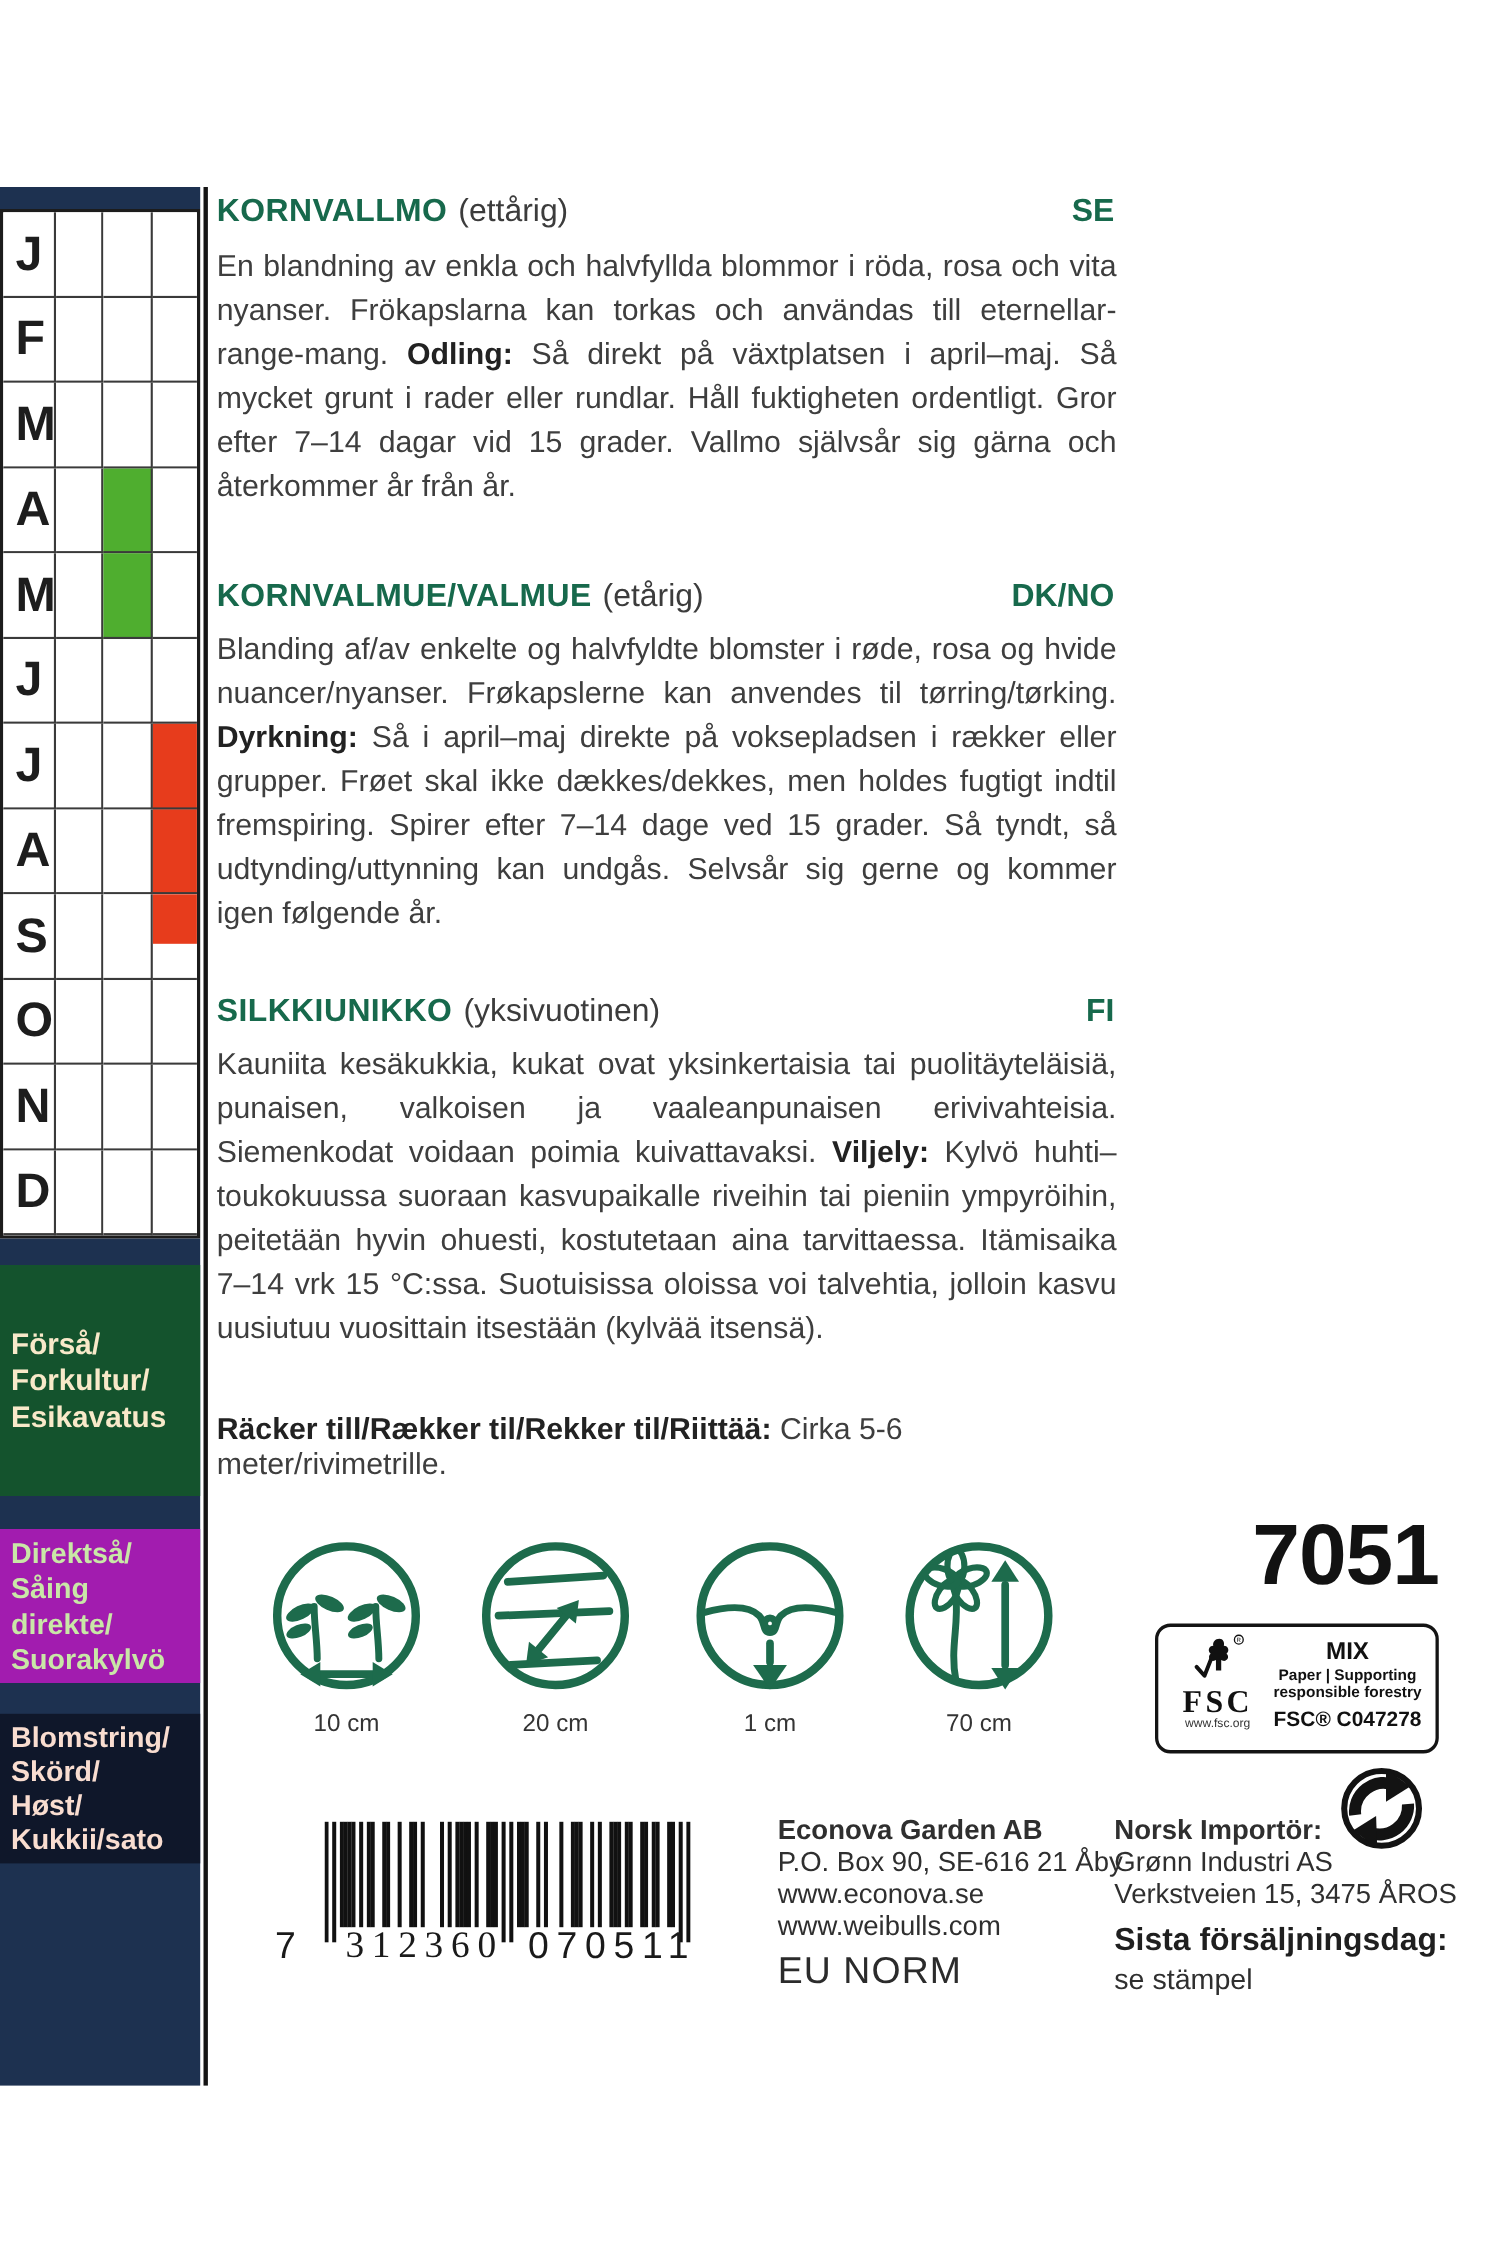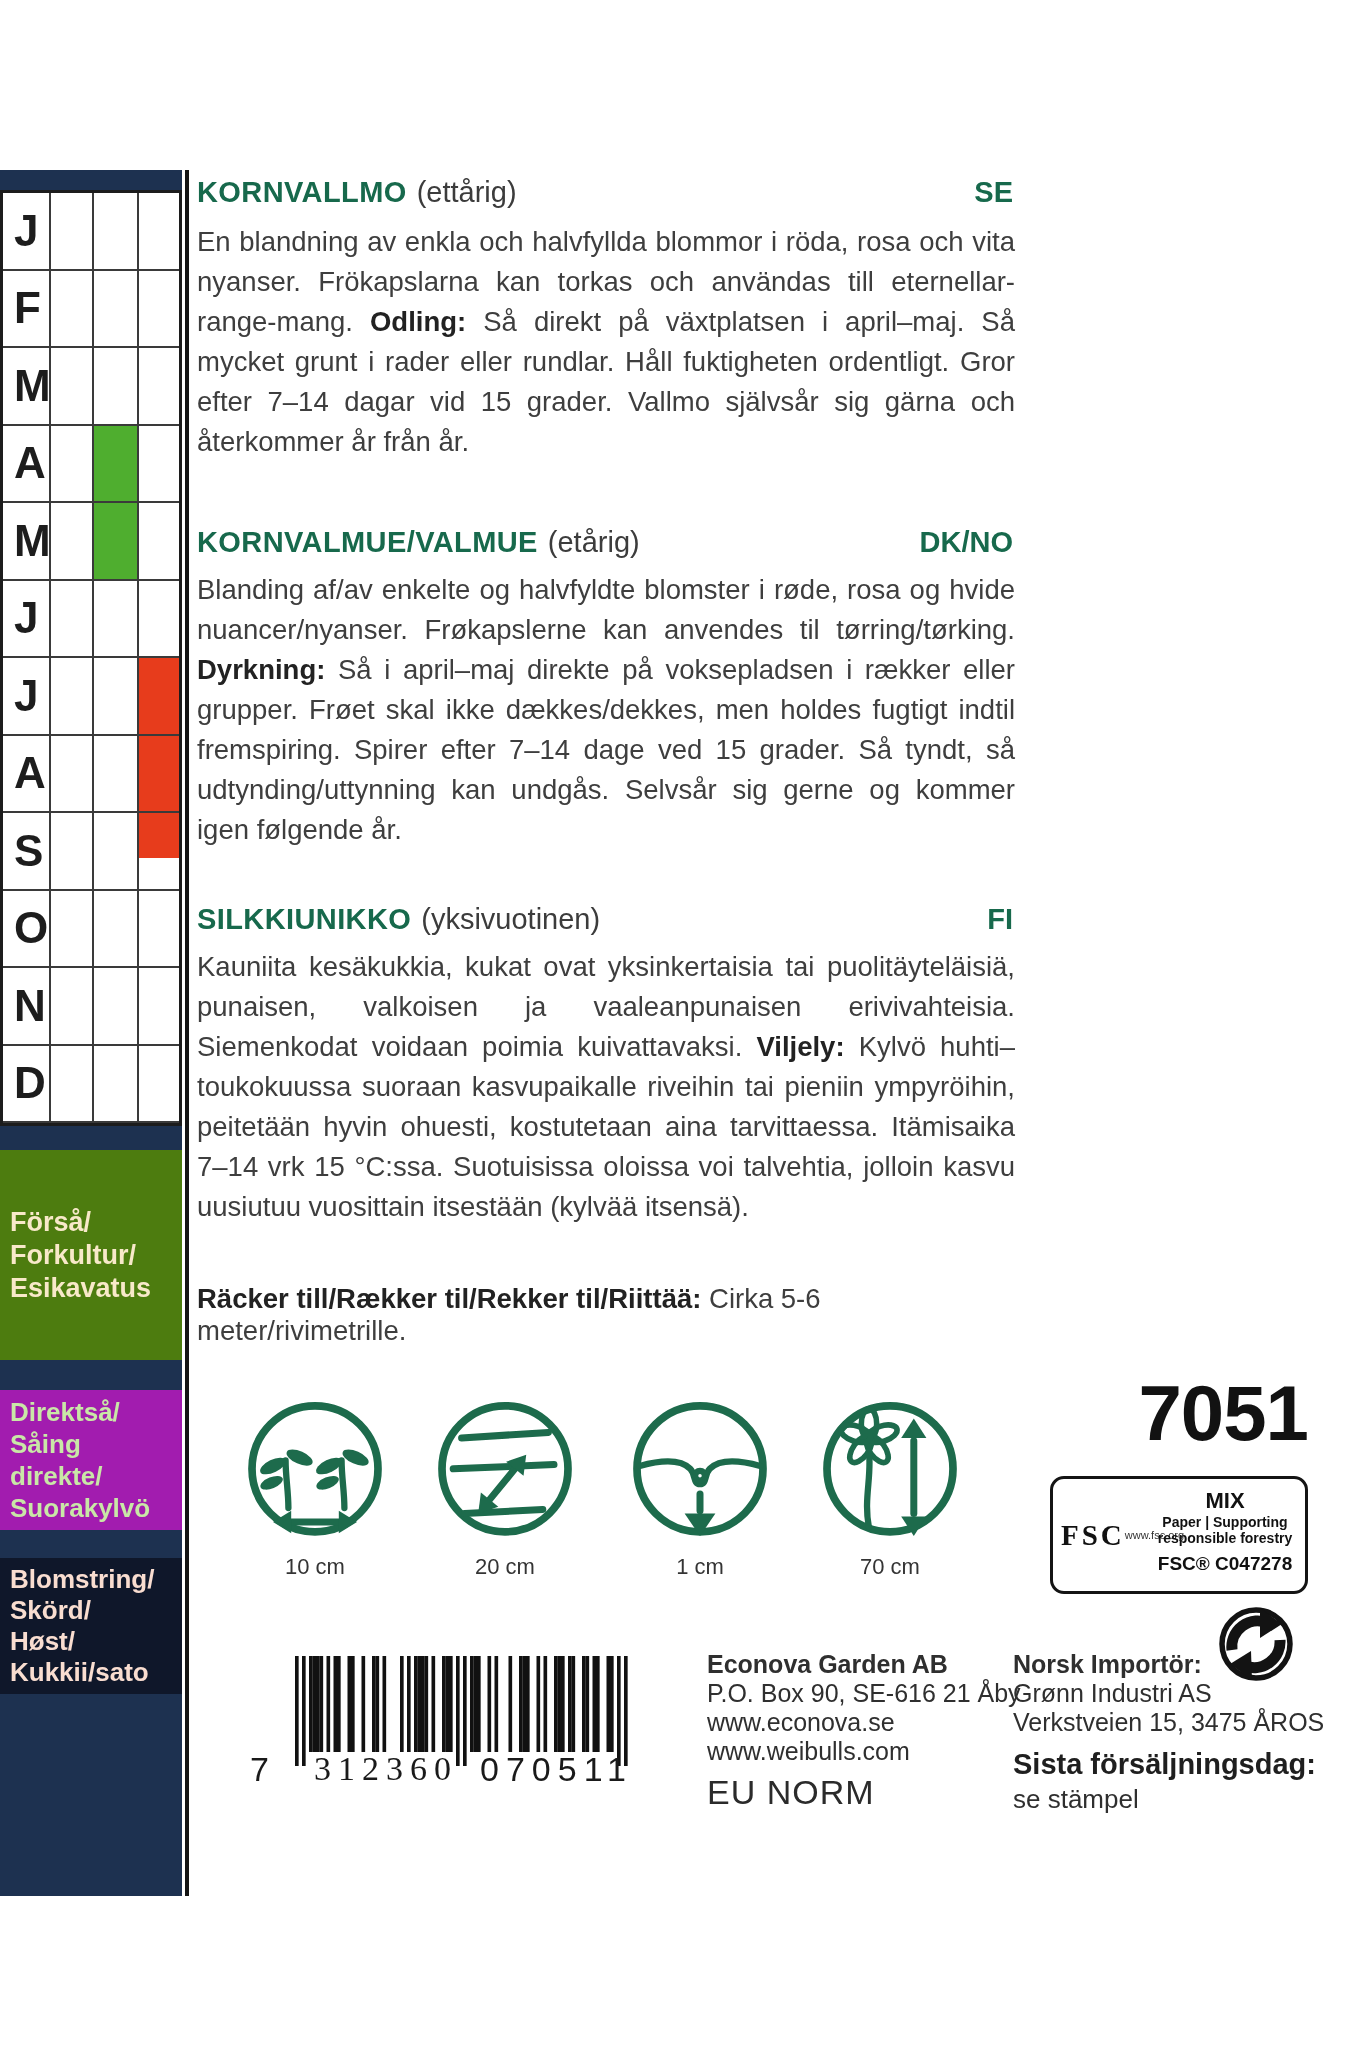--- a/index.html
+++ b/index.html
@@ -56,21 +56,21 @@
   .st  { fill:none; stroke:var(--icon_green); stroke-width:4.5; stroke-linecap:round; }
   .st2 { fill:none; stroke:var(--icon_green); stroke-width:5; stroke-linecap:round; }
   .row { fill:none; stroke:var(--icon_green); stroke-width:5; stroke-linecap:round; }
   .pt  { fill:none; stroke:var(--icon_green); stroke-width:4; }
   .lf, .fil { fill:var(--icon_green); }
 
   
   .article-number { position:absolute; left:1090px; top:1368px; width:218px; text-align:right; font-size:78px; font-weight:bold; color:#121212; letter-spacing:-1px; }
 
   .fsc-box { position:absolute; left:1050px; top:1476px; width:258px; height:118px; border:3px solid #141414; border-radius:14px; display:flex; padding:6px 8px; background:#fff; }
-  .fsc-left { width:92px; display:flex; flex-direction:row; align-items:center; }
+  .fsc-left { width:92px; display:flex; flex-direction:column; align-items:center; }
   .fsc-tree-svg { width:60px; height:48px; }
   .fsc-acronym { font-family:"Liberation Serif", serif; font-weight:bold; font-size:29px; letter-spacing:3px; color:#111; line-height:28px; }
   .fsc-url { font-size:11px; color:#333; }
   .fsc-right { flex:1; text-align:center; color:#111; }
   .fsc-mix { font-size:22px; font-weight:bold; margin-top:3px; }
   .fsc-line { font-size:14px; font-weight:bold; line-height:16px; }
   .fsc-cert { font-size:19px; font-weight:bold; margin-top:7px; }
 
   .greendot { position:absolute; left:1216px; top:1604px; width:80px; height:80px; }
 
@@ -142,21 +142,21 @@
       <div class="cal-cell cal-letter">N</div>
       <div class="cal-cell"></div>
       <div class="cal-cell"></div>
       <div class="cal-cell"></div>
       <div class="cal-cell cal-letter">D</div>
       <div class="cal-cell"></div>
       <div class="cal-cell"></div>
       <div class="cal-cell"></div>
     </div>
   <div class="navy-lower" id="legend">
-      <div class="legend-box legend-0" style="background: #4d7c0f; color: rgb(248, 233, 201);">
+      <div class="legend-box legend-0" style="background: #14532d; color: rgb(248, 233, 201);">
         <div>Förså/</div>
         <div>Forkultur/</div>
         <div>Esikavatus</div>
       </div>
       <div class="legend-box legend-1" style="background: #a21caf; color: rgb(201, 231, 167);">
         <div>Direktså/</div>
         <div>Såing</div>
         <div>direkte/</div>
         <div>Suorakylvö</div>
       </div>

